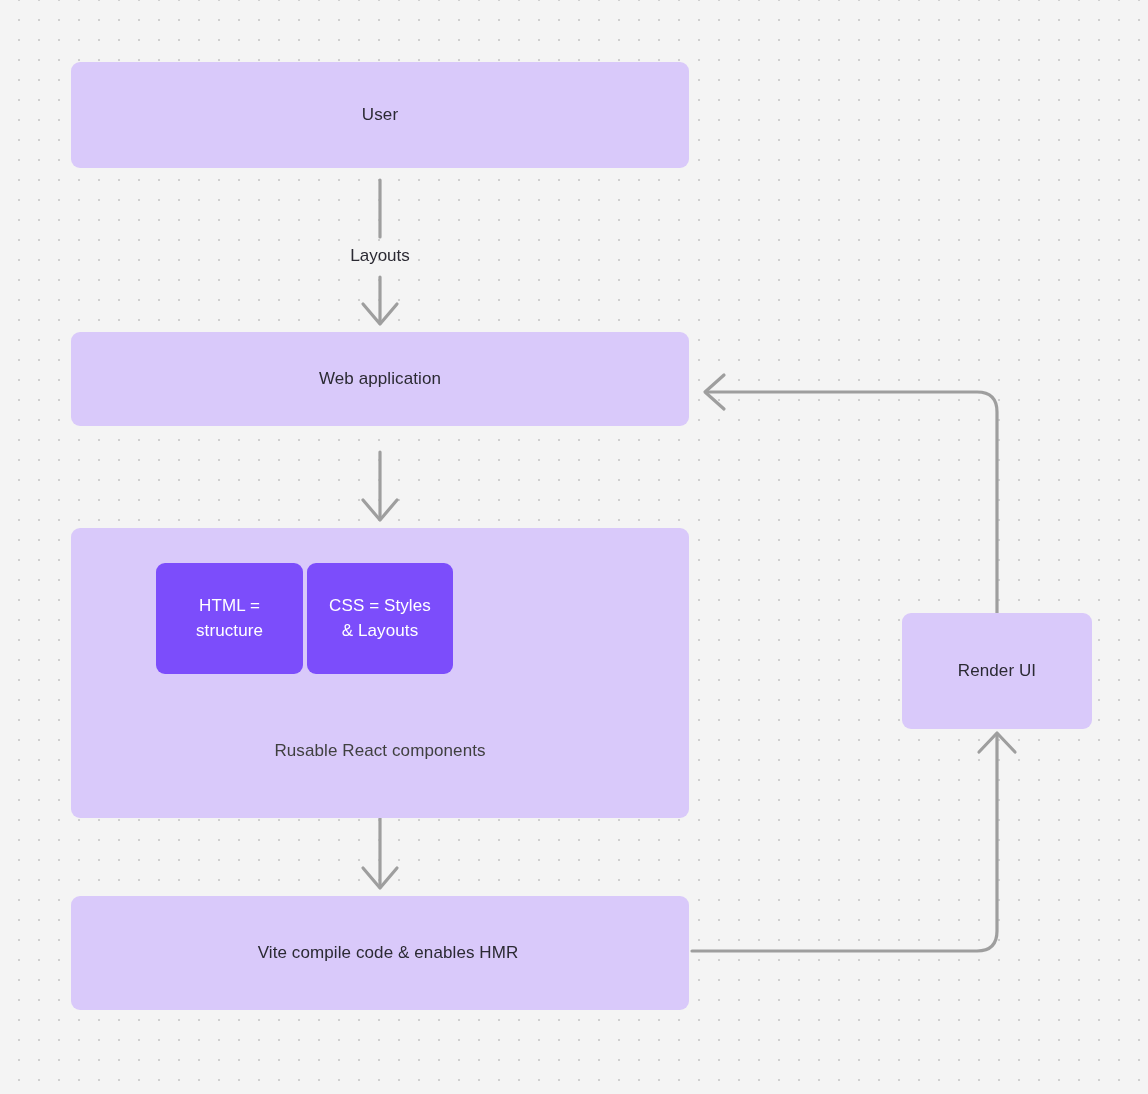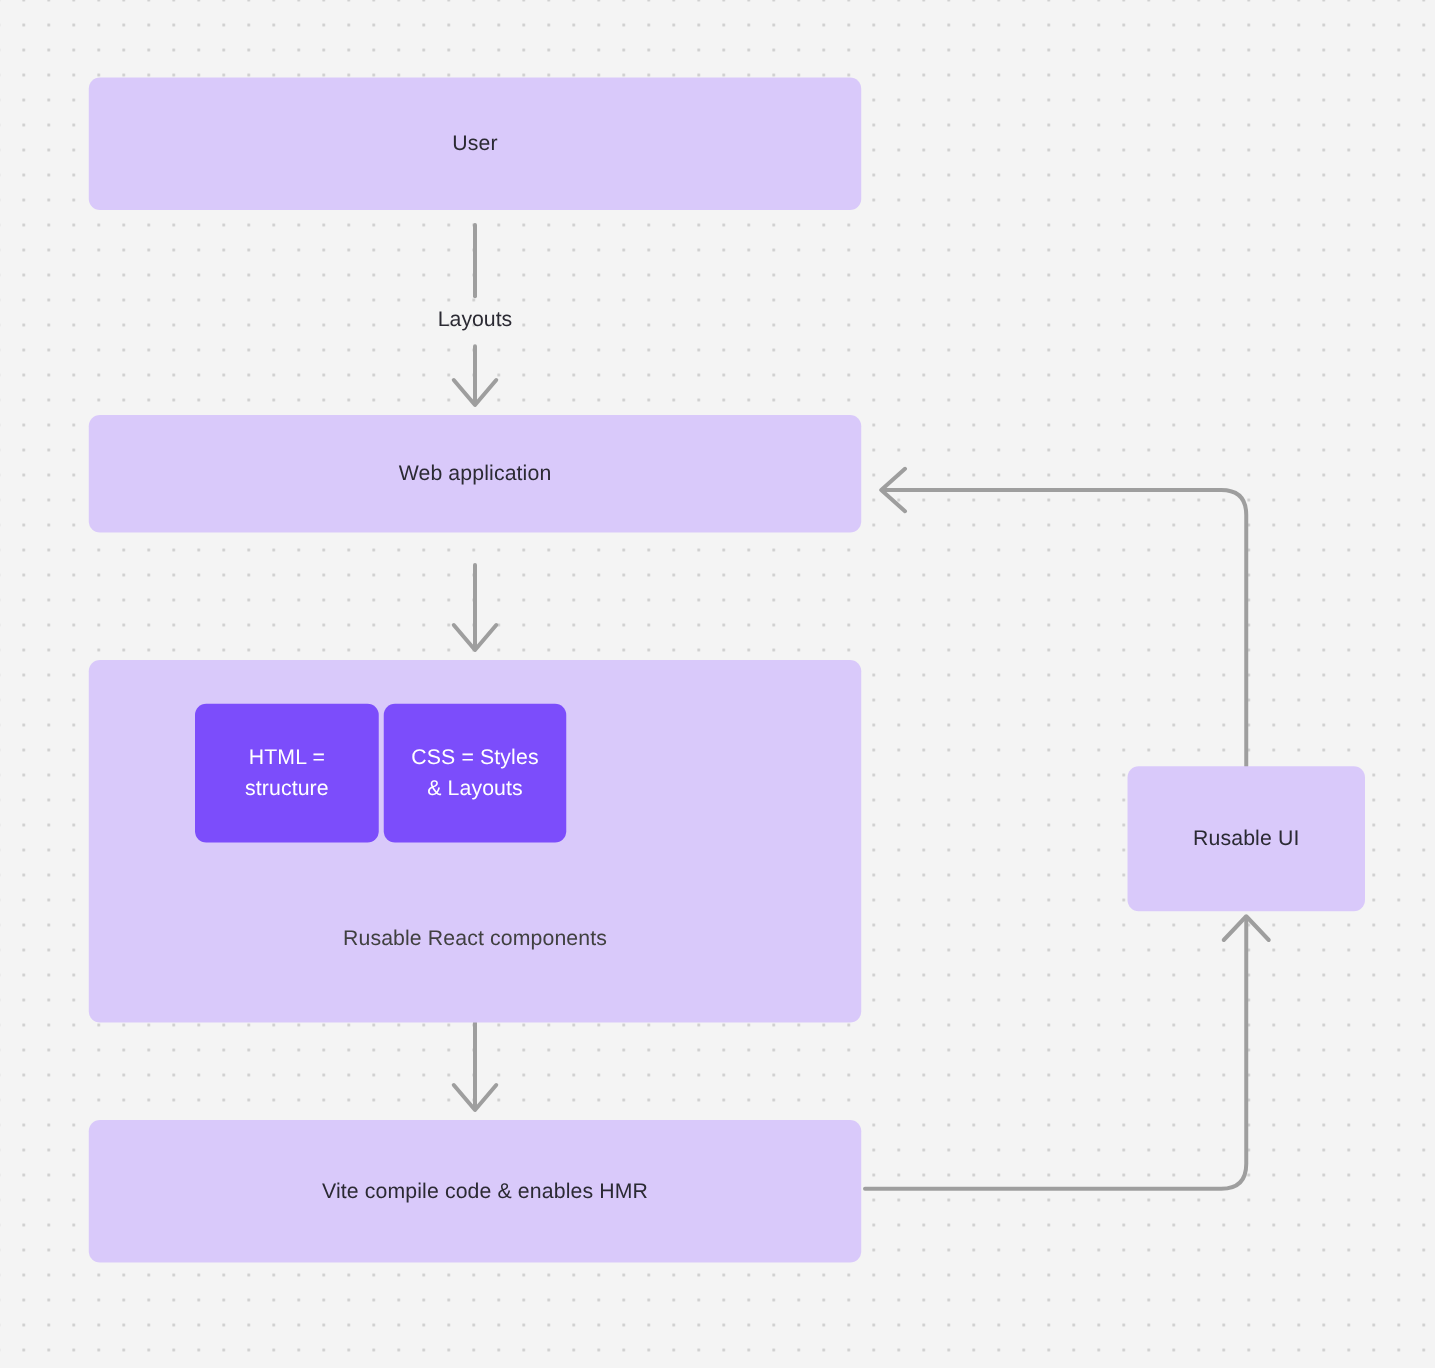--- a/index.html
+++ b/index.html
@@ -139,16 +139,16 @@
     <span>CSS = Styles
 &amp; Layouts</span>
   </div>
 
 
   <div class="node node-light" style="left:71px; top:896px; width:618px; height:114px;padding-left:16px;">
     <span>Vite compile code &amp; enables HMR</span>
   </div>
 
   <div class="node node-light" style="left:902px; top:613px; width:190px; height:116px;">
-    <span>Rusable UI</span>
+    <span>Render UI</span>
   </div>
 
 </div>
 
 </body></html>

